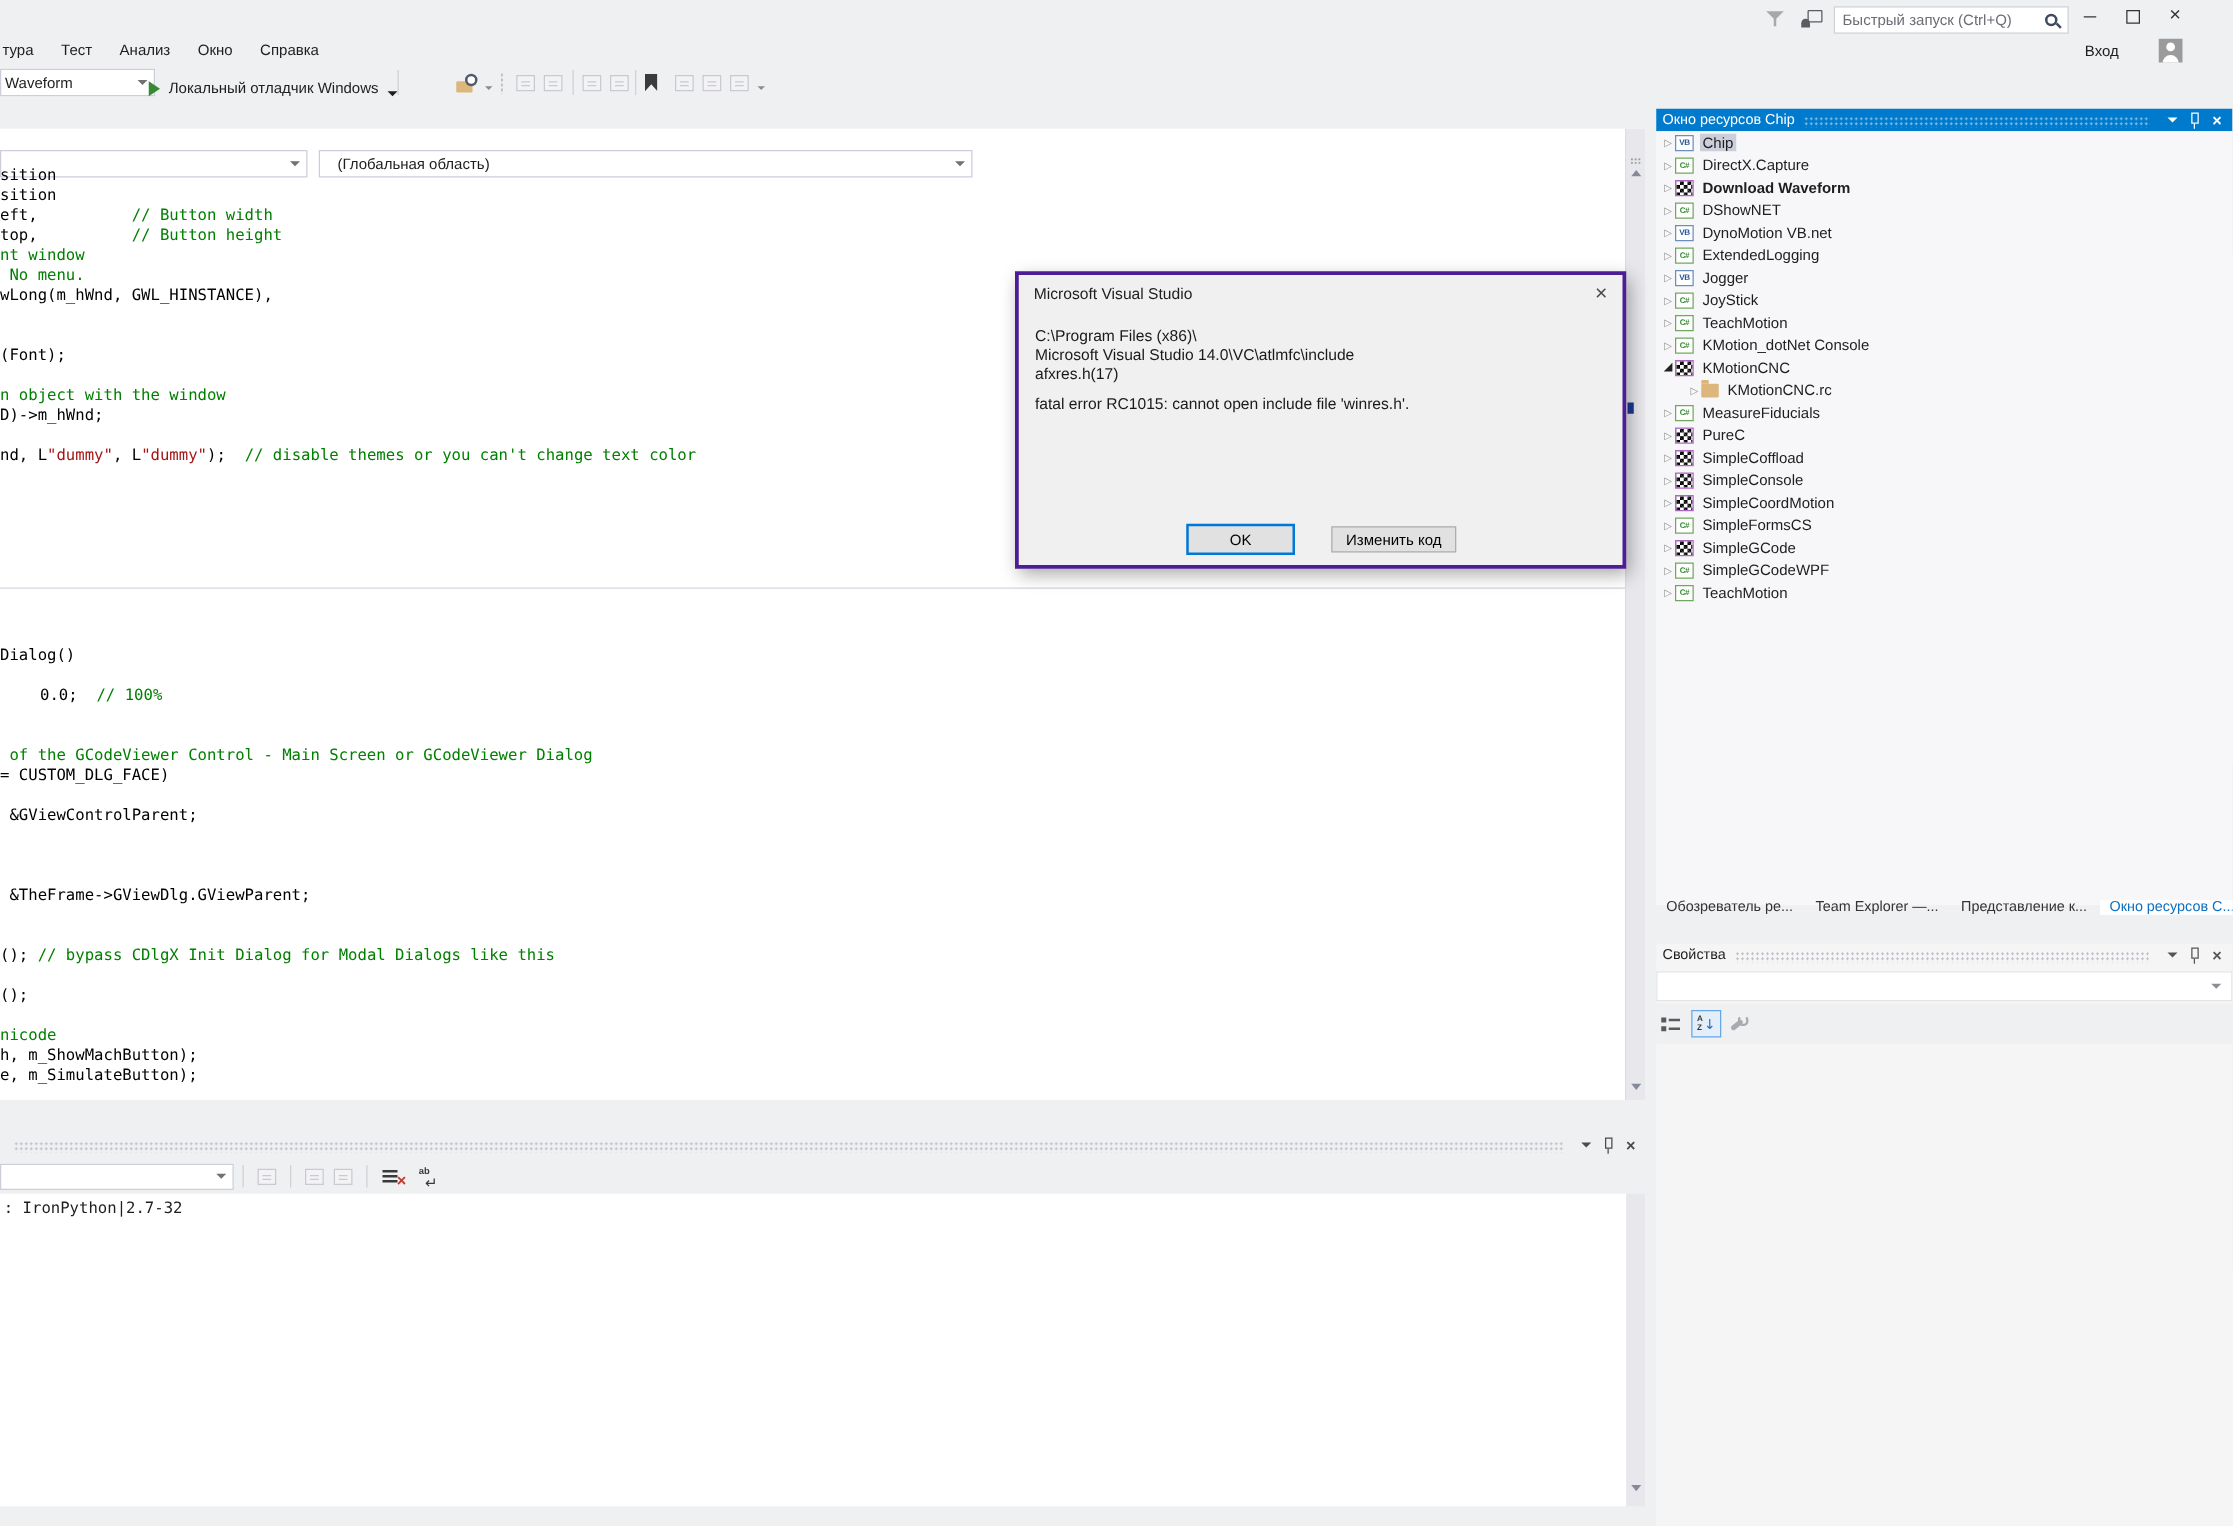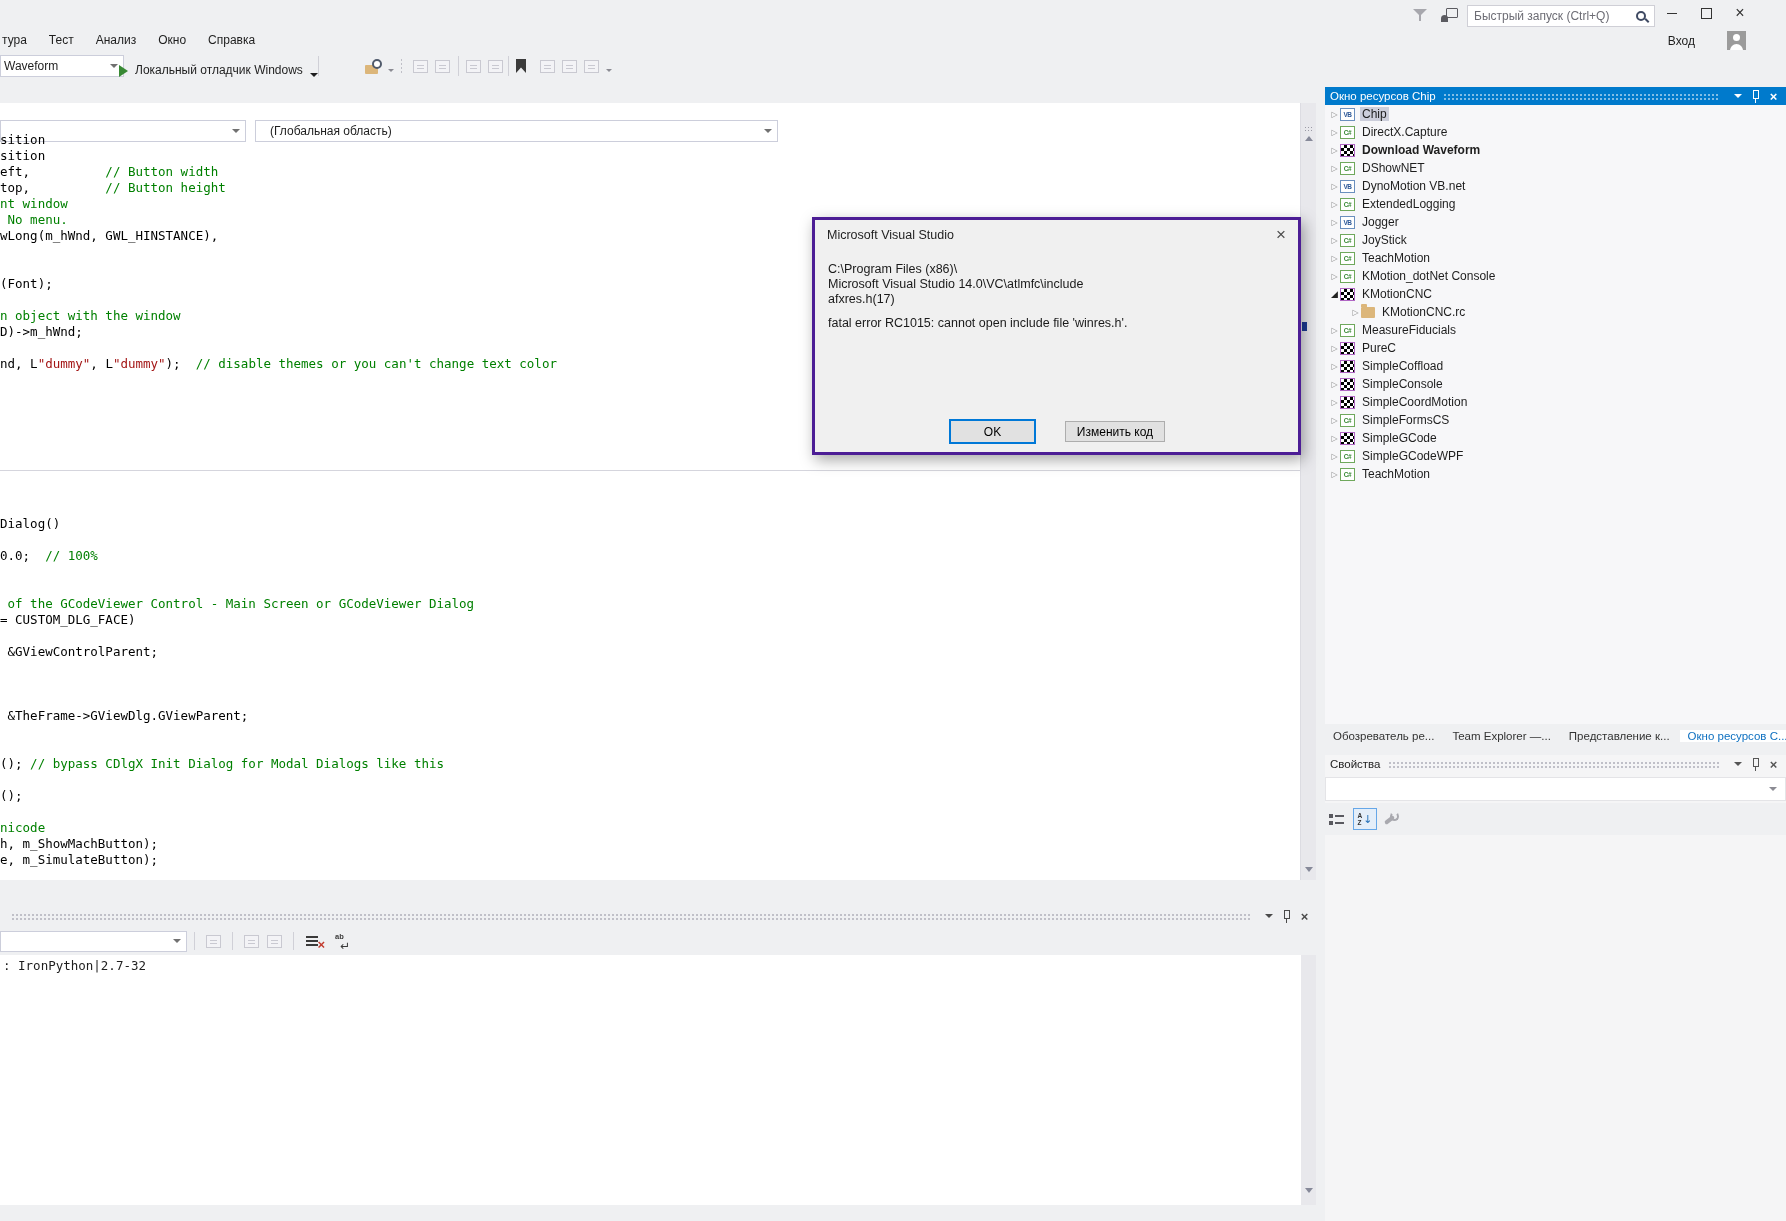--- a/index.html
+++ b/index.html
@@ -96,21 +96,21 @@
   .exp{width:11px;flex:none;text-align:center;font-family:"DejaVu Sans",sans-serif;font-size:8px;color:#8f8f8f}
   .exp.expanded{color:#222;font-size:9px}
   .proj-icon{flex:none;width:15px;height:13px;box-sizing:border-box;border:1px solid #999;background:#fff;display:flex;align-items:center;justify-content:center;font-size:6.5px;font-weight:bold;letter-spacing:-0.5px}
   .icon-vb{border-color:#6a8fbe;color:#2b5797}
   .icon-cs{border-color:#6fa85c;color:#388934}
   .icon-cpp{border-color:#b066c4;color:transparent;background-color:#fff;background-image:linear-gradient(45deg,#000 25%,transparent 25%,transparent 75%,#000 75%),linear-gradient(45deg,#000 25%,#fff 25%,#fff 75%,#000 75%);background-size:6px 6px;background-position:0 0,3px 3px}
   .icon-folder{border:none;width:14px;height:11px;background:#dcb67a;border-radius:1px;position:relative;color:transparent}
   .icon-folder::before{content:"";position:absolute;top:-3px;left:0;width:6px;height:3px;background:#dcb67a;border-radius:1px 1px 0 0}
   .tree-label{margin-left:5px;padding:0 2px;white-space:nowrap;font-size:12px}
   .tree-label.selected{background:#cccedb}
-  .tabs{position:absolute;left:0;top:637px;width:100%;height:24px;display:flex;align-items:center}
+  .tabs{position:absolute;left:0;top:621px;width:100%;height:24px;display:flex;align-items:flex-end}
   .restab{display:flex;align-items:center;padding:0 8px;margin-right:2px;color:#333;white-space:nowrap;font-size:11.5px}
   .restab.active{background:#fff;color:#0e70c0}
 
   
   #propspanel{position:absolute;left:1325px;top:755px;width:461px;height:466px;background:#f5f5f6}
   #propspanel .panel-header{color:#1e1e1e}
   .prop-combo{position:absolute;left:0;top:22px;width:461px;height:24px;background:#fff;border:1px solid #e4e4e7;box-sizing:border-box;display:flex;align-items:center}
   .prop-combo .dd{border-top-color:#8b8b93;margin-right:8px}
   .prop-toolbar{position:absolute;left:0;top:48px;width:100%;height:32px;background:#eff0f2;display:flex;align-items:center;gap:7px;padding-left:4px;box-sizing:border-box}
   .cat{position:relative;width:17px;height:14px}
@@ -235,21 +235,21 @@
       <div class="codeline" style="top: 144px;"><span class="c-d">(Font);</span></div>
 
       <div class="codeline" style="top: 176px;"><span class="c-g">n object with the window</span></div>
 
       <div class="codeline" style="top: 192px;"><span class="c-d">D)-&gt;m_hWnd;</span></div>
 
       <div class="codeline" style="top: 224px;"><span class="c-d">nd, L</span><span class="c-r">"dummy"</span><span class="c-d">, L</span><span class="c-r">"dummy"</span><span class="c-d">);  </span><span class="c-g">// disable themes or you can't change text color</span></div>
 
       <div class="codeline" style="top: 384px;"><span class="c-d">Dialog()</span></div>
 
-      <div class="codeline" style="top: 416px;"><span class="c-d">0.0;  </span><span class="c-g">// 100%</span></div>
+      <div class="codeline" style="top: 416px; margin-left: 32px;"><span class="c-d">0.0;  </span><span class="c-g">// 100%</span></div>
 
       <div class="codeline" style="top: 464px;"><span class="c-g"> of the GCodeViewer Control - Main Screen or GCodeViewer Dialog</span></div>
 
       <div class="codeline" style="top: 480px;"><span class="c-d">= CUSTOM_DLG_FACE)</span></div>
 
       <div class="codeline" style="top: 512px;"><span class="c-d"> &amp;GViewControlParent;</span></div>
 
       <div class="codeline" style="top: 576px;"><span class="c-d"> &amp;TheFrame-&gt;GViewDlg.GViewParent;</span></div>
 
       <div class="codeline" style="top: 624px;"><span class="c-d">(); </span><span class="c-g">// bypass CDlgX Init Dialog for Modal Dialogs like this</span></div>

